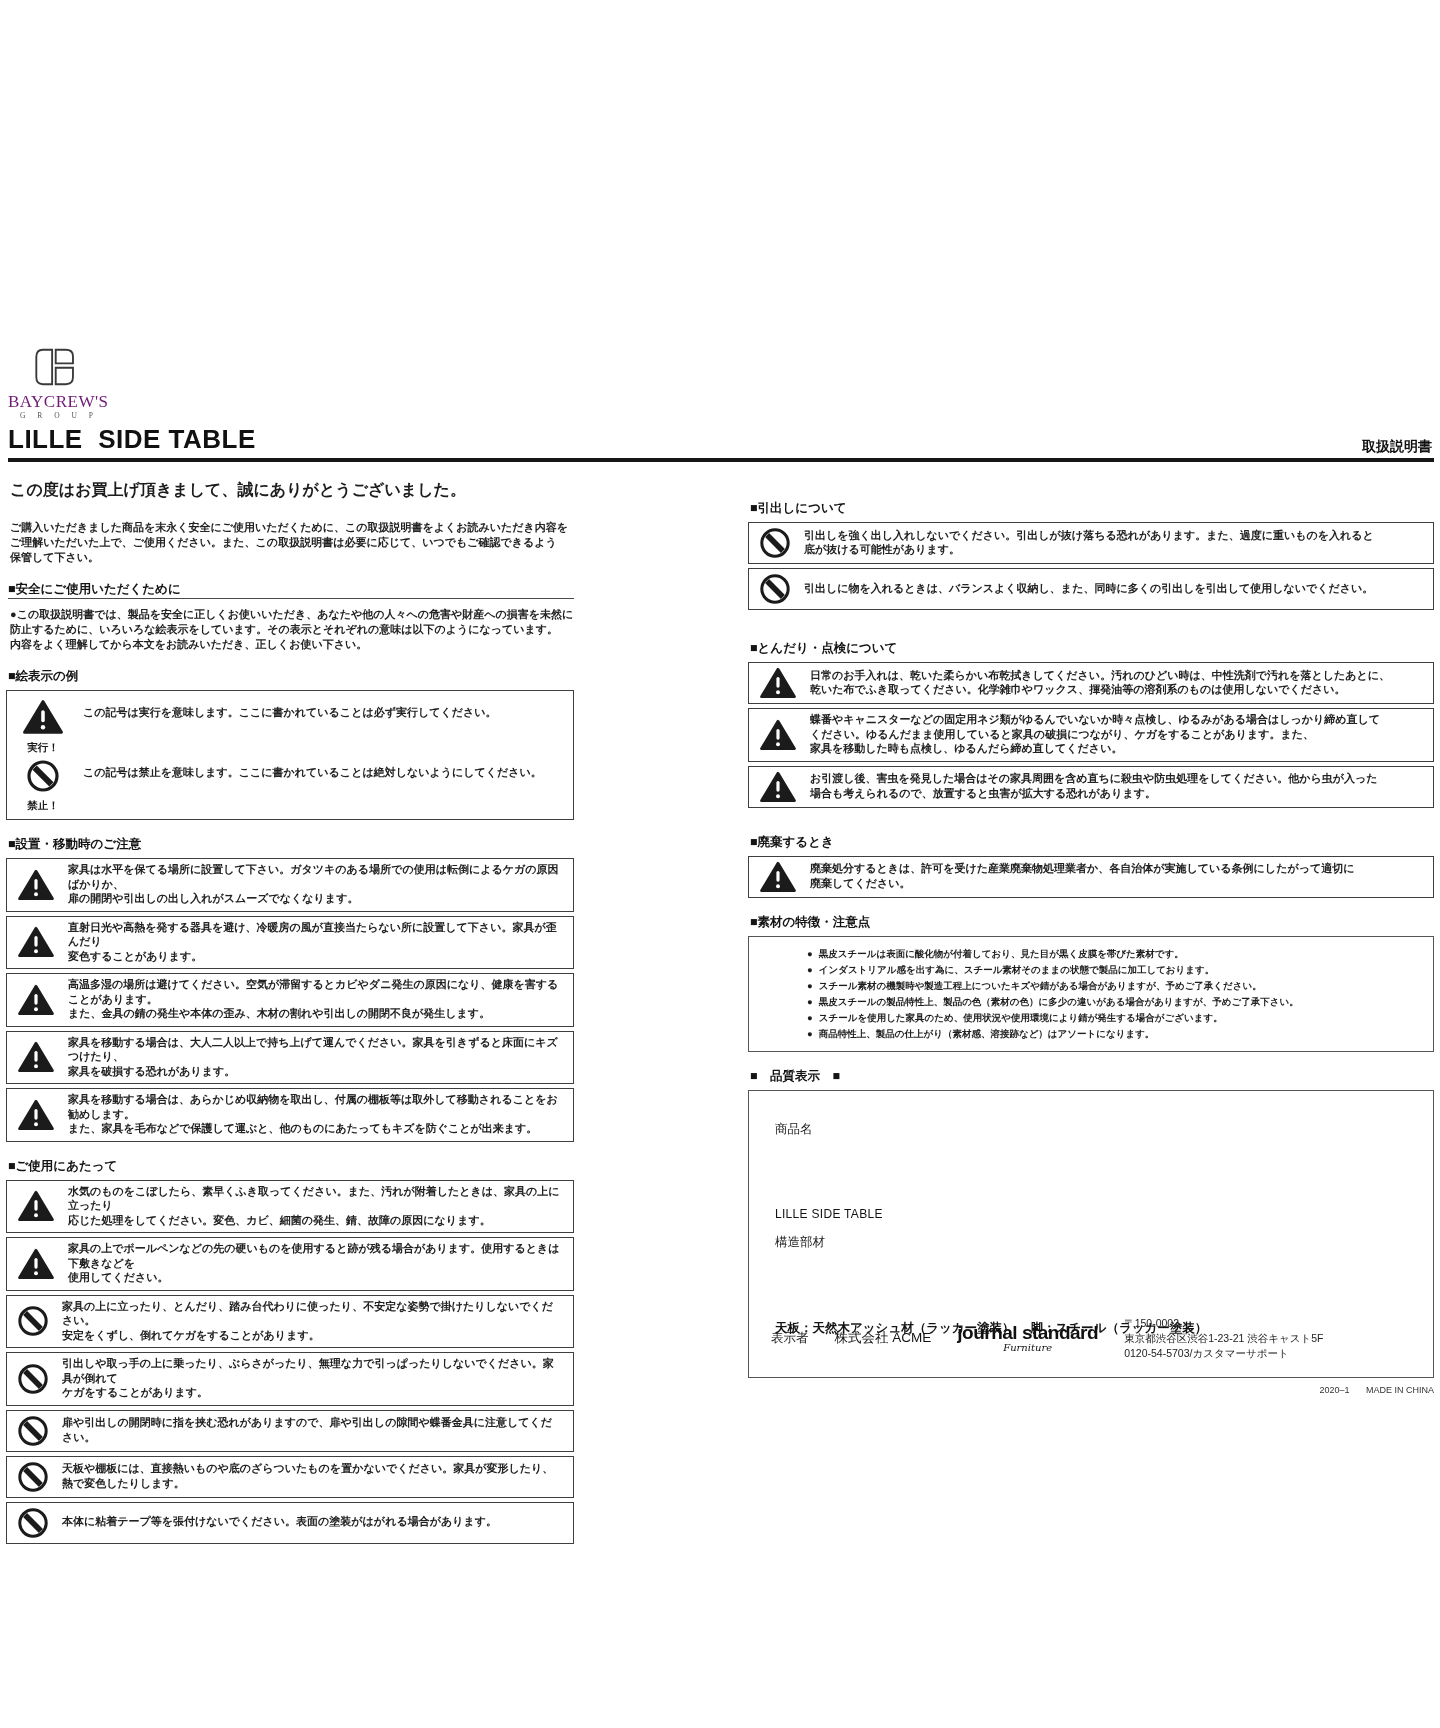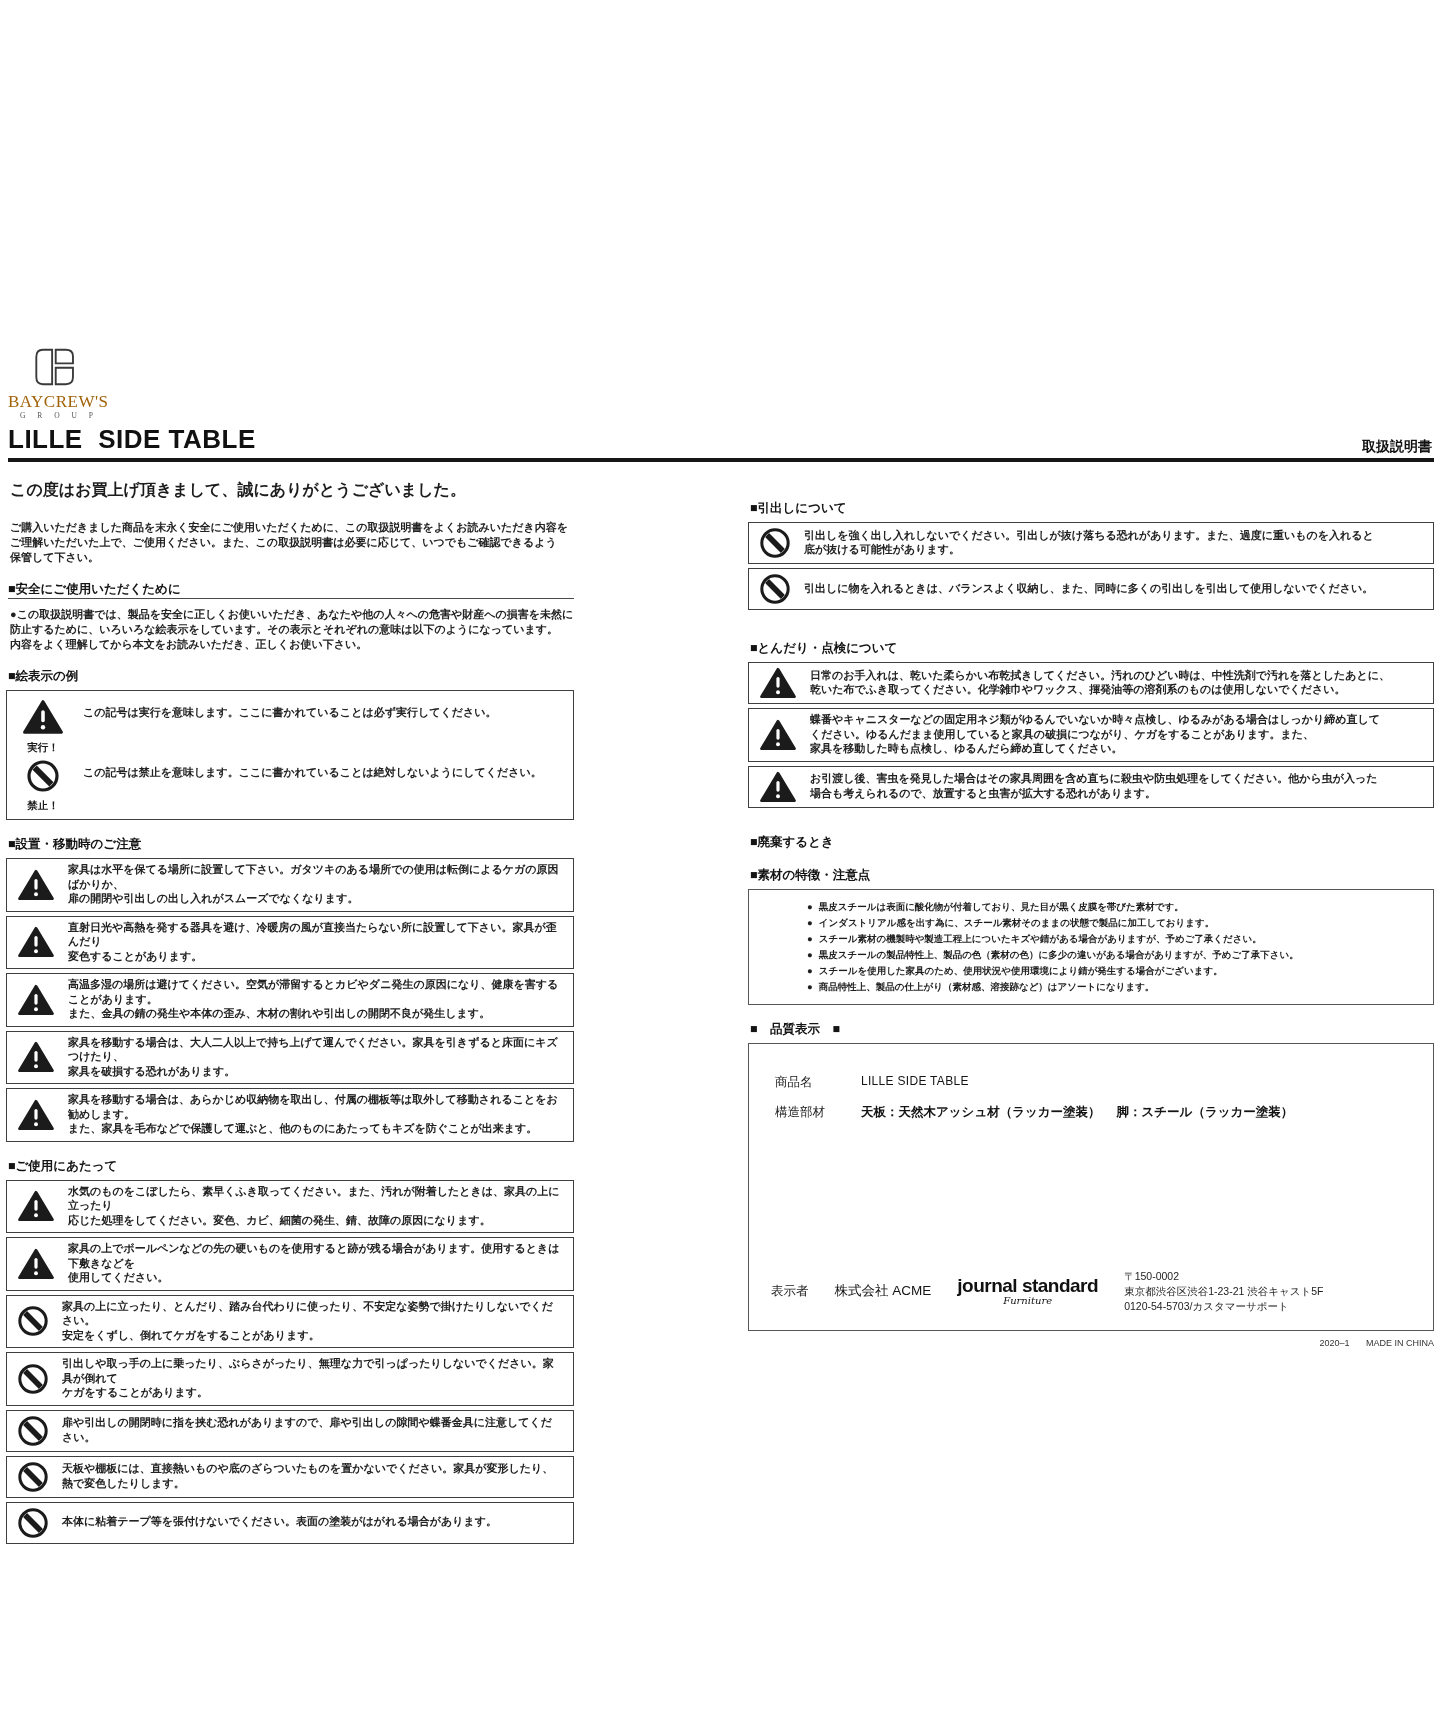--- a/index.html
+++ b/index.html
@@ -5,21 +5,21 @@
   html,body{margin:0;padding:0;background:#ffffff;}
   .sheet{
     position:relative;width:1440px;height:1728px;background:#fff;overflow:hidden;
     font-family:"Liberation Sans","DejaVu Sans",sans-serif;color:#222;
     -webkit-font-smoothing:antialiased;
   }
   
   .header{position:absolute;left:8px;top:346px;width:1426px;height:120px;}
   .logo-mark{position:absolute;left:24px;top:0;}
   .brand{position:absolute;left:0;top:46px;font-family:"Liberation Serif","DejaVu Serif",serif;
-         font-size:17px;letter-spacing:.5px;color:#a16207;}
+         font-size:17px;letter-spacing:.5px;color:#701a75;}
   .brand-group{position:absolute;left:12px;top:65px;font-family:"Liberation Serif","DejaVu Serif",serif;
          font-size:7.5px;letter-spacing:5px;color:#555;}
   .title{position:absolute;left:0;top:78px;font-size:26px;font-weight:bold;color:#111;
          letter-spacing:.5px;white-space:pre;}
   .doc-label{position:absolute;right:2px;top:92px;font-size:14px;font-weight:bold;color:#111;}
   .rule{position:absolute;left:0;top:112px;width:100%;height:4px;background:#161616;}
   
   .col-left{position:absolute;left:6px;top:480px;width:568px;}
   .col-right{position:absolute;left:748px;top:500px;width:686px;}
   .greeting{font-size:16px;font-weight:bold;color:#1c1c1c;margin:0 0 19px 4px;}
@@ -37,21 +37,21 @@
   .legend-icon-wrap{flex:0 0 56px;text-align:center;}
   .legend-label{font-size:10.5px;font-weight:bold;margin-top:2px;color:#1a1a1a;}
   .legend-row .ntext{margin-top:7px;}
   
   .bullets-box{border:1.3px solid #555;padding:9px 10px 9px 58px;margin-bottom:2px;}
   .bullet-line{font-size:9.5px;line-height:16px;font-weight:bold;color:#1e1e1e;}
   .bullet-line .dot{margin-right:6px;}
   
   .quality-box{border:1.3px solid #555;height:288px;position:relative;box-sizing:border-box;
                padding:30px 14px 14px 26px;}
-  .q-row{display:flex;margin-bottom:13px;font-size:12.5px;}
+  .q-row{display:flex;margin-bottom:13px;font-size:12.5px;flex-direction:column;}
   .q-label{flex:0 0 86px;color:#1c1c1c;}
   .q-value{color:#141414;font-weight:bold;}
   .q-value.plain{font-weight:normal;font-size:12px;letter-spacing:.3px;}
   .publisher{position:absolute;left:22px;right:8px;bottom:16px;display:flex;align-items:center;gap:26px;}
   .pub-label{font-size:12.5px;color:#1c1c1c;flex:0 0 auto;}
   .pub-company{font-size:13.5px;color:#141414;flex:0 0 auto;}
   .js-logo{flex:0 0 auto;text-align:center;line-height:1;}
   .js-logo-main{font-size:19px;font-weight:bold;letter-spacing:-.5px;color:#111;}
   .js-logo-sub{font-family:"DejaVu Serif","Liberation Serif",serif;font-style:italic;font-size:10px;
                color:#111;margin-top:1px;}
@@ -245,20 +245,27 @@
     </div>
     <div class="notice">
       <svg class="nicon" width="38" height="32" viewBox="0 0 40 34">
           <use href="#ic-warn"></use>
         </svg>
       <div class="ntext">お引渡し後、害虫を発見した場合はその家具周囲を含め直ちに殺虫や防虫処理をしてください。他から虫が入った
 場合も考えられるので、放置すると虫害が拡大する恐れがあります。</div>
     </div>
 
     <div class="sec-h" style="margin-top:26px;">■廃棄するとき</div>
+    <div class="notice">
+      <svg class="nicon" width="38" height="32" viewBox="0 0 40 34">
+          <use href="#ic-warn"></use>
+        </svg>
+      <div class="ntext">廃棄処分するときは、許可を受けた産業廃棄物処理業者か、各自治体が実施している条例にしたがって適切に
+廃棄してください。</div>
+    </div>
 
     <div class="sec-h">■素材の特徴・注意点</div>
     <div class="bullets-box">
       <div class="bullet-line"><span class="dot">●</span><span>黒皮スチールは表面に酸化物が付着しており、見た目が黒く皮膜を帯びた素材です。</span></div>
       <div class="bullet-line"><span class="dot">●</span><span>インダストリアル感を出す為に、スチール素材そのままの状態で製品に加工しております。</span></div>
       <div class="bullet-line"><span class="dot">●</span><span>スチール素材の機製時や製造工程上についたキズや錆がある場合がありますが、予めご了承ください。</span></div>
       <div class="bullet-line"><span class="dot">●</span><span>黒皮スチールの製品特性上、製品の色（素材の色）に多少の違いがある場合がありますが、予めご了承下さい。</span></div>
       <div class="bullet-line"><span class="dot">●</span><span>スチールを使用した家具のため、使用状況や使用環境により錆が発生する場合がございます。</span></div>
       <div class="bullet-line"><span class="dot">●</span><span>商品特性上、製品の仕上がり（素材感、溶接跡など）はアソートになります。</span></div>
     </div>

